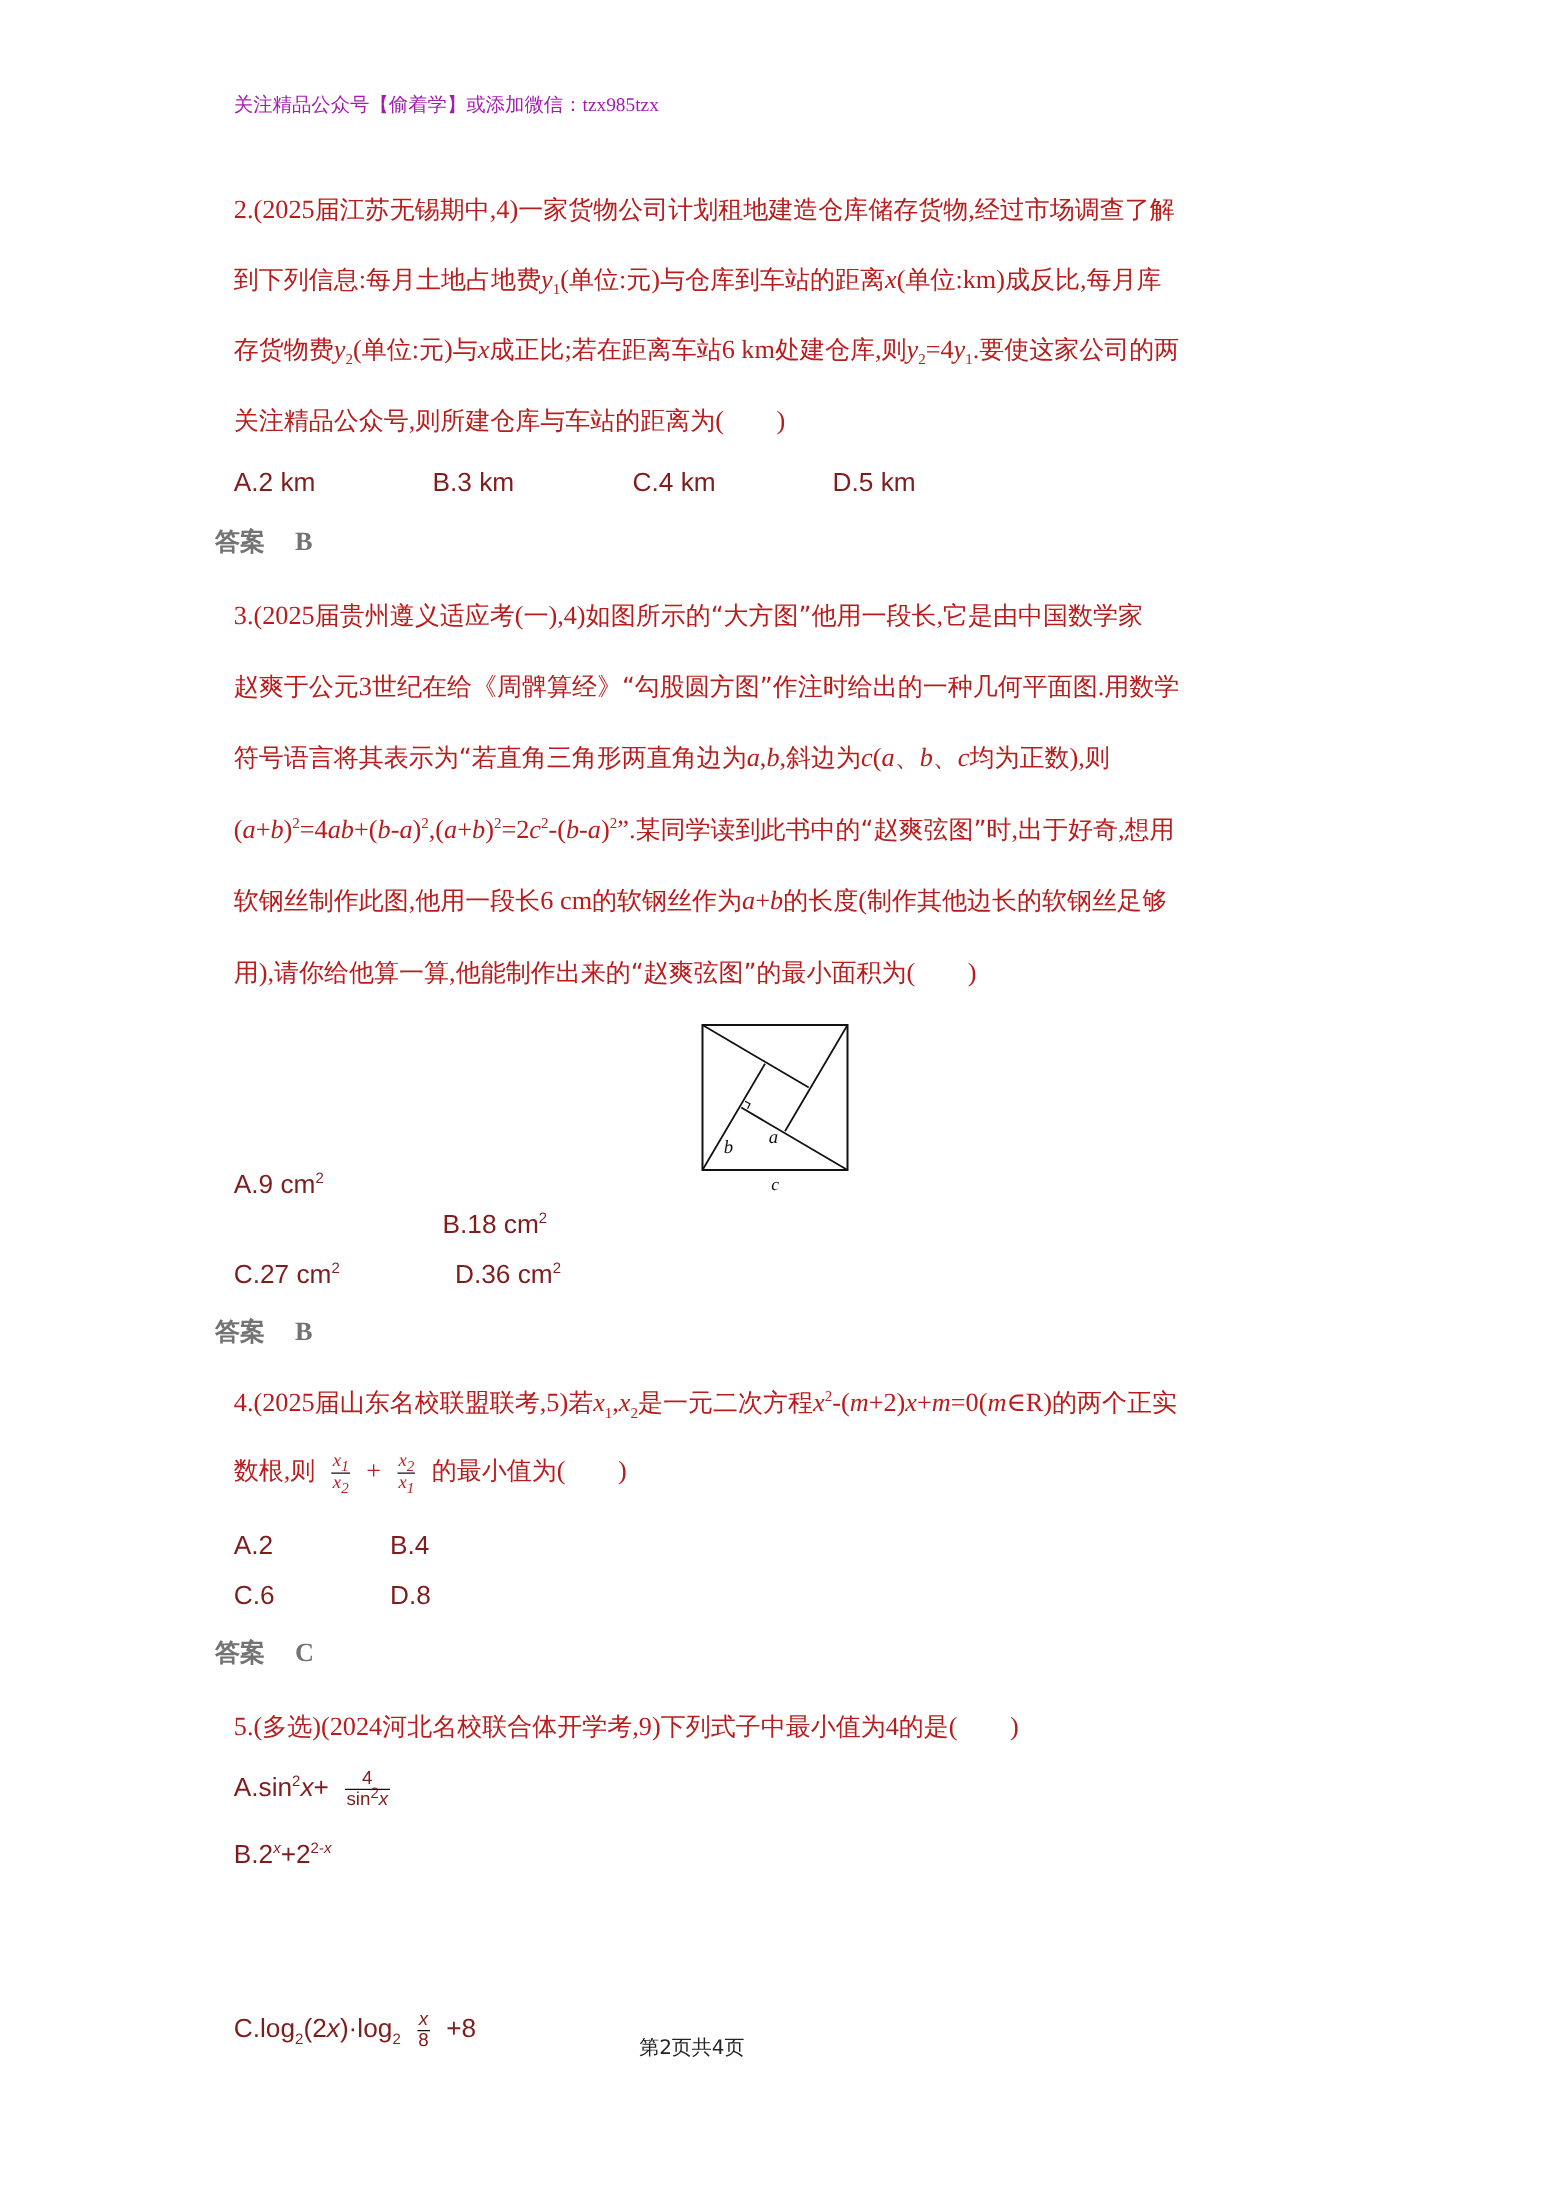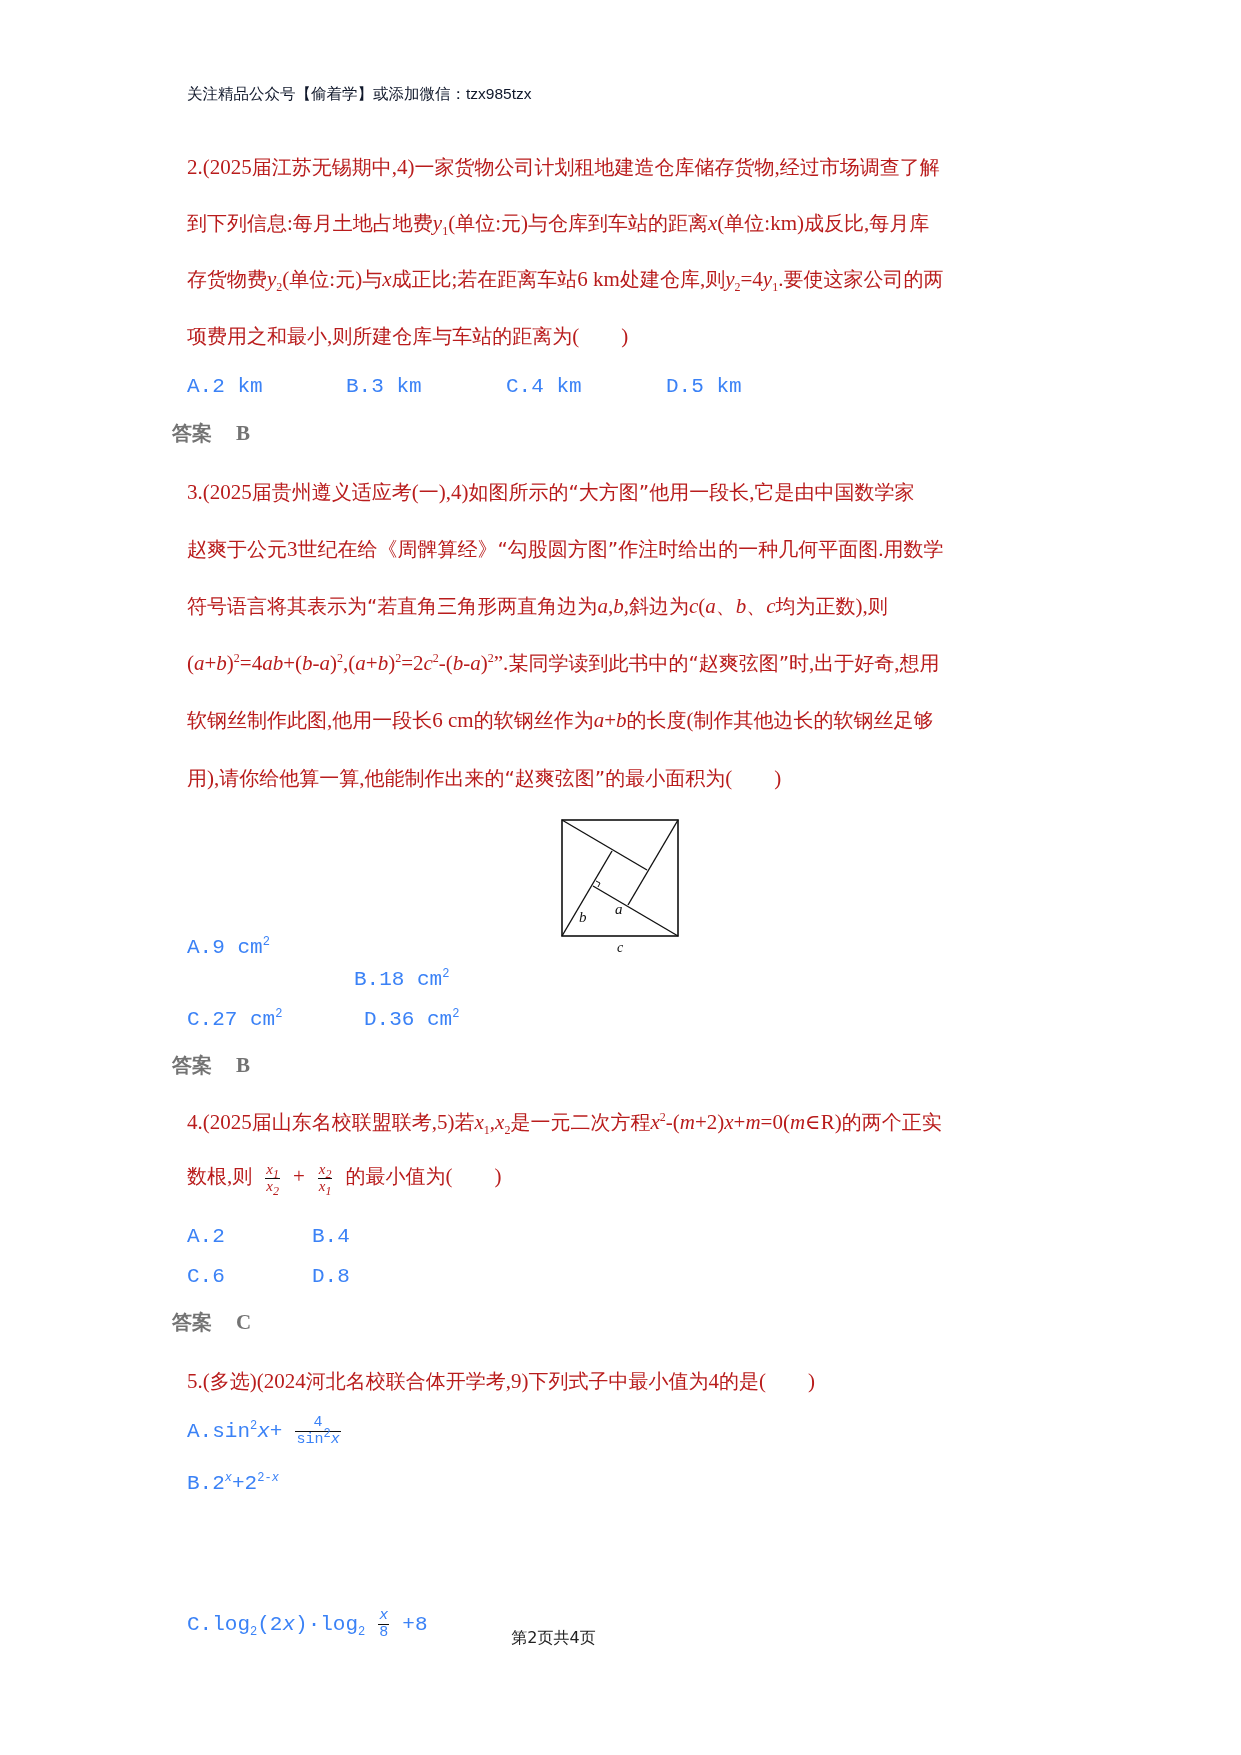--- a/index.html
+++ b/index.html
@@ -1,43 +1,43 @@
 <!DOCTYPE html>
 <html><head>
 <meta charset="utf-8">
 <style>
   html, body { margin: 0; padding: 0; background: #ffffff; }
   body { width: 1241px; height: 1755px; position: relative; overflow: hidden; color: #111; }
   .page { position: absolute; left: 0; top: 0; width: 1241px; height: 1755px; }
-  .hdr { position: absolute; left: 187px; top: 84px; font-family: Liberation Sans, sans-serif; font-size: 15.5px; color: #0f172a; letter-spacing: 0; }
+  .hdr { position: absolute; left: 187px; top: 74px; font-family: Liberation Serif, serif; font-size: 15.5px; color: #a21caf; letter-spacing: 0; }
   .line { position: absolute; left: 187px; font-family: "Liberation Serif", "DejaVu Serif", serif; font-size: 21px; color: #b91c1c; white-space: nowrap; }
   .line .zh { font-family: "DejaVu Sans", sans-serif; font-size: 20px; }
   .i { font-style: italic; }
   sub, sup { font-size: 12px; line-height: 0; }
   .ans { position: absolute; left: 172px; font-family: "DejaVu Sans", sans-serif; font-size: 20px; color: #737373; font-weight: bold; }
   .ans .v { font-family: "Liberation Serif", serif; font-size: 21px; margin-left: 24px; }
-  .opt { position: absolute; font-family: Liberation Mono, monospace; font-size: 21px; color: #3b82f6; white-space: nowrap; }
+  .opt { position: absolute; font-family: Liberation Sans, sans-serif; font-size: 21px; color: #7f1d1d; white-space: nowrap; }
   .frac { display: inline-block; vertical-align: middle; text-align: center; font-size: 15px; line-height: 1.05; margin: 0 13px; }
   .frac .n { display: block; border-bottom: 1px solid #111; padding: 0 1px; }
   .frac .d { display: block; padding: 0 1px; }
   .footer { position: absolute; left: 0; width: 1107px; top: 1628px; text-align: center; font-family: "DejaVu Sans", sans-serif; font-size: 16px; color: #222; }
   .fig { position: absolute; left: 556px; top: 814px; width: 130px; height: 150px; }
 </style>
 </head>
 <body>
 
 <div class="page">
 
   <div class="hdr">关注精品公众号【偷着学】或添加微信：tzx985tzx</div>
 
   <div>
     <div class="line" style="top:154px">2.(2025<span class="zh">届江苏无锡期中</span>,4)<span class="zh">一家货物公司计划租地建造仓库储存货物</span>,<span class="zh">经过市场调查了解</span></div>
     <div class="line" style="top:210px"><span class="zh">到下列信息</span>:<span class="zh">每月土地占地费</span><span class="i">y</span><sub>1</sub>(<span class="zh">单位</span>:<span class="zh">元</span>)<span class="zh">与仓库到车站的距离</span><span class="i">x</span>(<span class="zh">单位</span>:km)<span class="zh">成反比</span>,<span class="zh">每月库</span></div>
     <div class="line" style="top:266px"><span class="zh">存货物费</span><span class="i">y</span><sub>2</sub>(<span class="zh">单位</span>:<span class="zh">元</span>)<span class="zh">与</span><span class="i">x</span><span class="zh">成正比</span>;<span class="zh">若在距离车站</span>6 km<span class="zh">处建仓库</span>,<span class="zh">则</span><span class="i">y</span><sub>2</sub>=4<span class="i">y</span><sub>1</sub>.<span class="zh">要使这家公司的两</span></div>
-    <div class="line" style="top:322px"><span class="zh">项费用之和最小</span>,<span class="zh">则所建仓库与车站的距离为</span>(　　)</div>
+    <div class="line" style="top:322px"><span class="zh">关注精品公众号</span>,<span class="zh">则所建仓库与车站的距离为</span>(　　)</div>
     <div class="opt" style="left:187px;top:375px">A.2 km</div>
     <div class="opt" style="left:346px;top:375px">B.3 km</div>
     <div class="opt" style="left:506px;top:375px">C.4 km</div>
     <div class="opt" style="left:666px;top:375px">D.5 km</div>
     <div class="ans" style="top:420px"><span>答案</span><span class="v">B</span></div>
   </div>
 
   <div>
     <div class="line" style="top:479px">3.(2025<span class="zh">届贵州遵义适应考</span>(<span class="zh">一</span>),4)<span class="zh">如图所示的“大方图”他用一段长</span>,<span class="zh">它是由中国数学家</span></div>
     <div class="line" style="top:536px"><span class="zh">赵爽于公元</span>3<span class="zh">世纪在给《周髀算经》“勾股圆方图”作注时给出的一种几何平面图</span>.<span class="zh">用数学</span></div>

